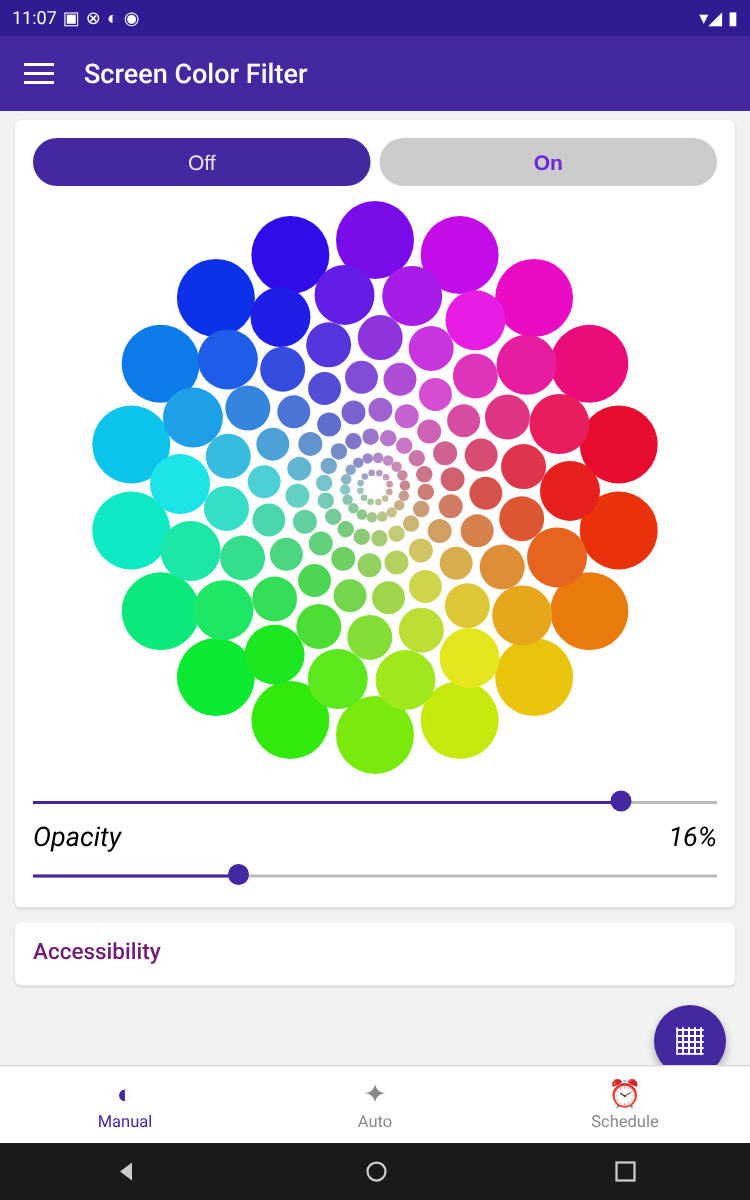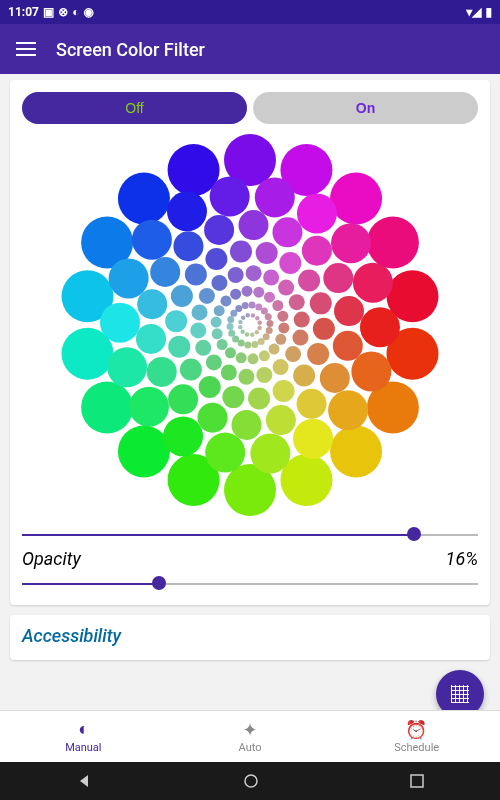--- a/index.html
+++ b/index.html
@@ -1,36 +1,36 @@
 <!DOCTYPE html>
 <html><head>
 <meta charset="utf-8">
 <style>
 * { box-sizing: border-box; margin: 0; padding: 0; }
 body { width: 500px; height: 800px; background: #f2f2f2; font-family: Roboto, Arial, sans-serif; overflow: hidden; position: relative; }
 .statusbar { background: #311b92; color: #fff; height: 24px; display: flex; align-items: center; padding: 0 8px; font-size: 12px; justify-content: space-between; }
-.statusbar .left, .statusbar .right { display: flex; gap: 4px; align-items: flex-start; font-weight: bold; }
+.statusbar .left, .statusbar .right { display: flex; gap: 4px; align-items: flex-start; }
 .appbar { background: #4527a0; color: #fff; height: 50px; display: flex; align-items: center; padding: 0 16px; gap: 20px; }
 .menu-icon { width: 20px; height: 14px; display: flex; flex-direction: column; justify-content: space-between; }
 .menu-icon span { height: 2px; background: #fff; width: 100%; }
 .appbar-title { font-size: 18px; font-weight: 500; }
 .content { padding: 6px 10px 0; }
 .card { background: #fff; border-radius: 4px; padding: 12px; box-shadow: 0 1px 2px rgba(0,0,0,.15); margin-bottom: 10px; }
 .toggle { display: flex; gap: 6px; margin-bottom: 6px; }
 .toggle-btn { flex: 1; border: none; border-radius: 16px; height: 32px; font-size: 14px; cursor: pointer; }
-.toggle-btn.active { background: #4527a0; color: #84cc16; }
+.toggle-btn.active { background: #4527a0; color: #e5e5e5; }
 .toggle-btn.inactive { background: #ccc; color: #6d28d9; font-weight: bold; }
 .wheel { display: block; margin: 0 auto; }
 .slider-track { position: relative; height: 20px; margin-top: 4px; }
 .slider-line { position: absolute; top: 50%; left: 0; right: 0; height: 2px; background: #bbb; }
 .slider-fill { position: absolute; top: 50%; left: 0; height: 2px; background: #4527a0; }
 .slider-thumb { position: absolute; top: 50%; width: 14px; height: 14px; border-radius: 50%; background: #4527a0; transform: translate(-50%, -50%); }
 .opacity-row { display: flex; justify-content: space-between; align-items: center; font-size: 18px; margin-top: 4px; font-style: italic; }
 .card2 { background: #fff; border-radius: 4px; padding: 10px 12px; box-shadow: 0 1px 2px rgba(0,0,0,.15); }
-.card2 h3 { font-size: 18px; font-weight: 500; color: #0369a1; margin-bottom: 4px; font-style: italic; }
+.card2 h3 { font-size: 15px; font-weight: 500; color: #701a75; margin-bottom: 4px; }
 .card2 p { font-size: 11px; color: #777; line-height: 1.4; }
 .fab { position: absolute; right: 16px; bottom: 82px; width: 48px; height: 48px; border-radius: 50%; background: #4527a0; display: flex; align-items: center; justify-content: center; box-shadow: 0 3px 6px rgba(0,0,0,.3); }
 .fab-grid { width: 18px; height: 18px; position: relative; }
 .fab-grid::before, .fab-grid::after { content: ""; position: absolute; background: repeating-linear-gradient(90deg, #fff 0 1px, transparent 1px 4px), repeating-linear-gradient(0deg, #fff 0 1px, transparent 1px 4px); width: 100%; height: 100%; opacity: .9; }
 .bottomnav { position: absolute; bottom: 38px; left: 0; right: 0; height: 52px; background: #fff; display: flex; border-top: 1px solid #ddd; }
 .nav-item { flex: 1; display: flex; flex-direction: column; align-items: center; justify-content: center; gap: 2px; font-size: 11px; color: #888; cursor: pointer; }
 .nav-item.active { color: #4527a0; }
 .nav-icon { width: 20px; height: 20px; display: flex; align-items: center; justify-content: center; font-size: 18px; }
 .sysnav { position: absolute; bottom: 0; left: 0; right: 0; height: 38px; background: #1a1a1a; display: flex; justify-content: space-around; align-items: center; }
 .sysnav svg { fill: #ccc; }

